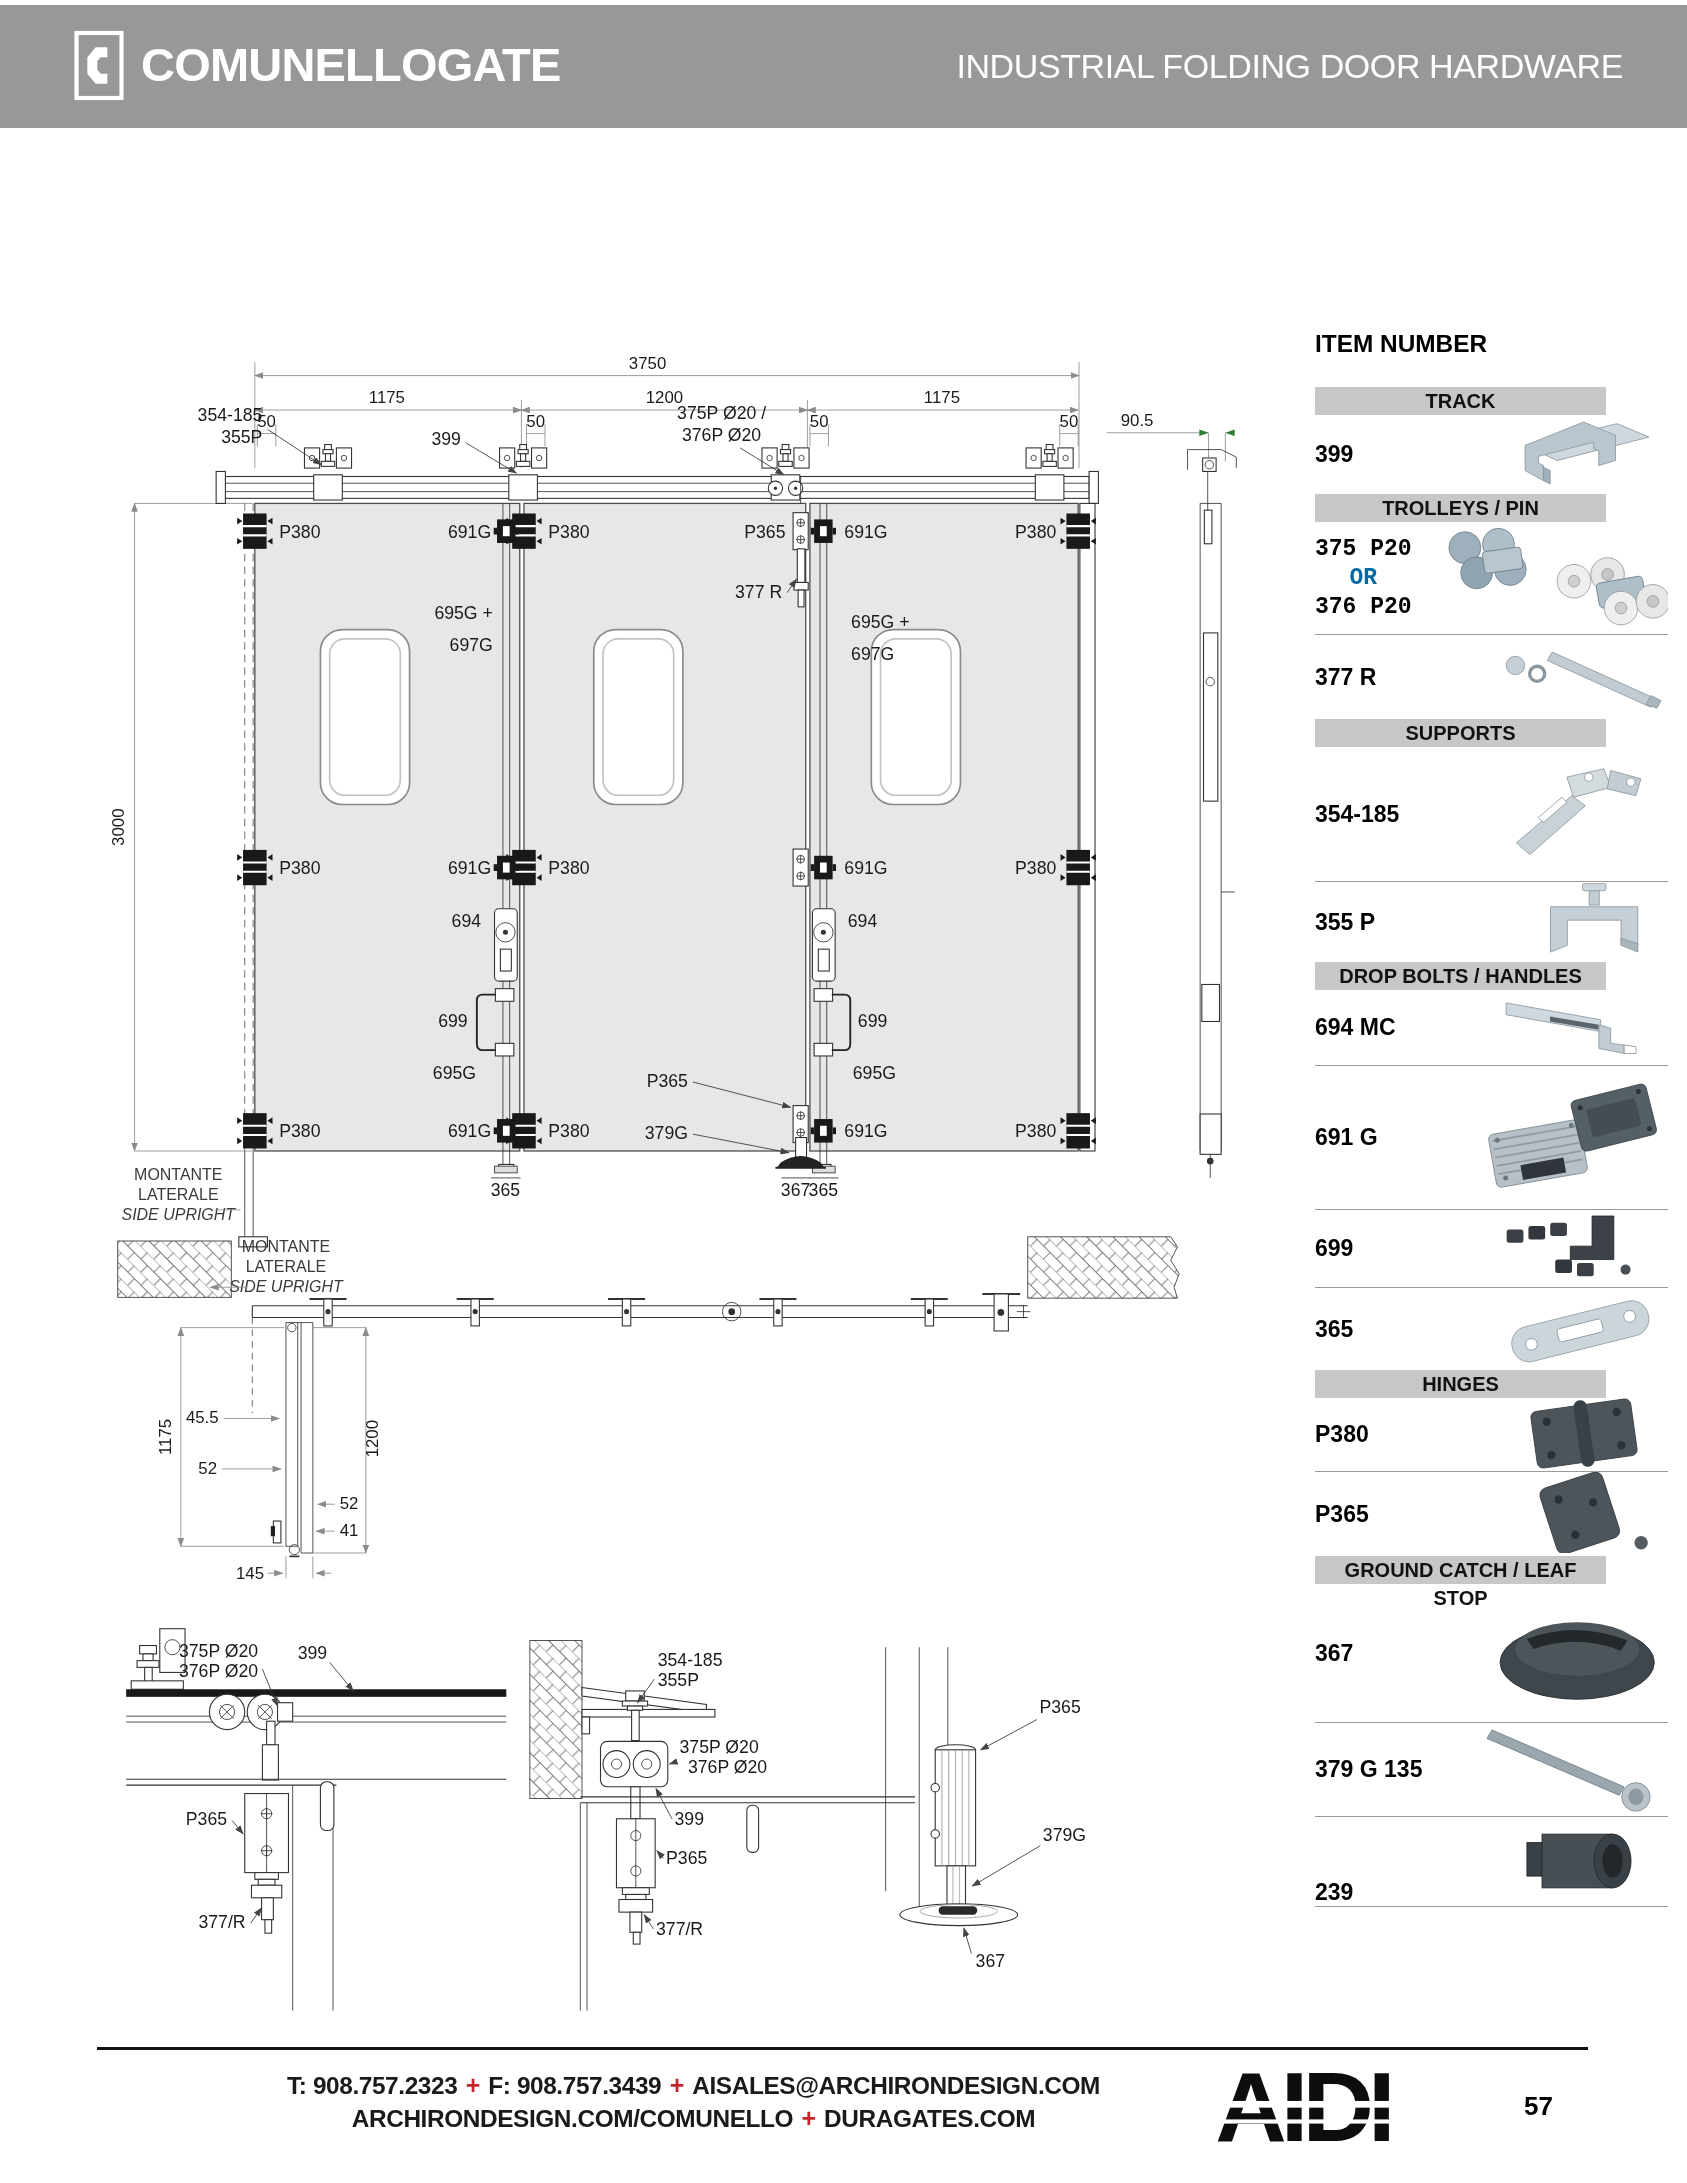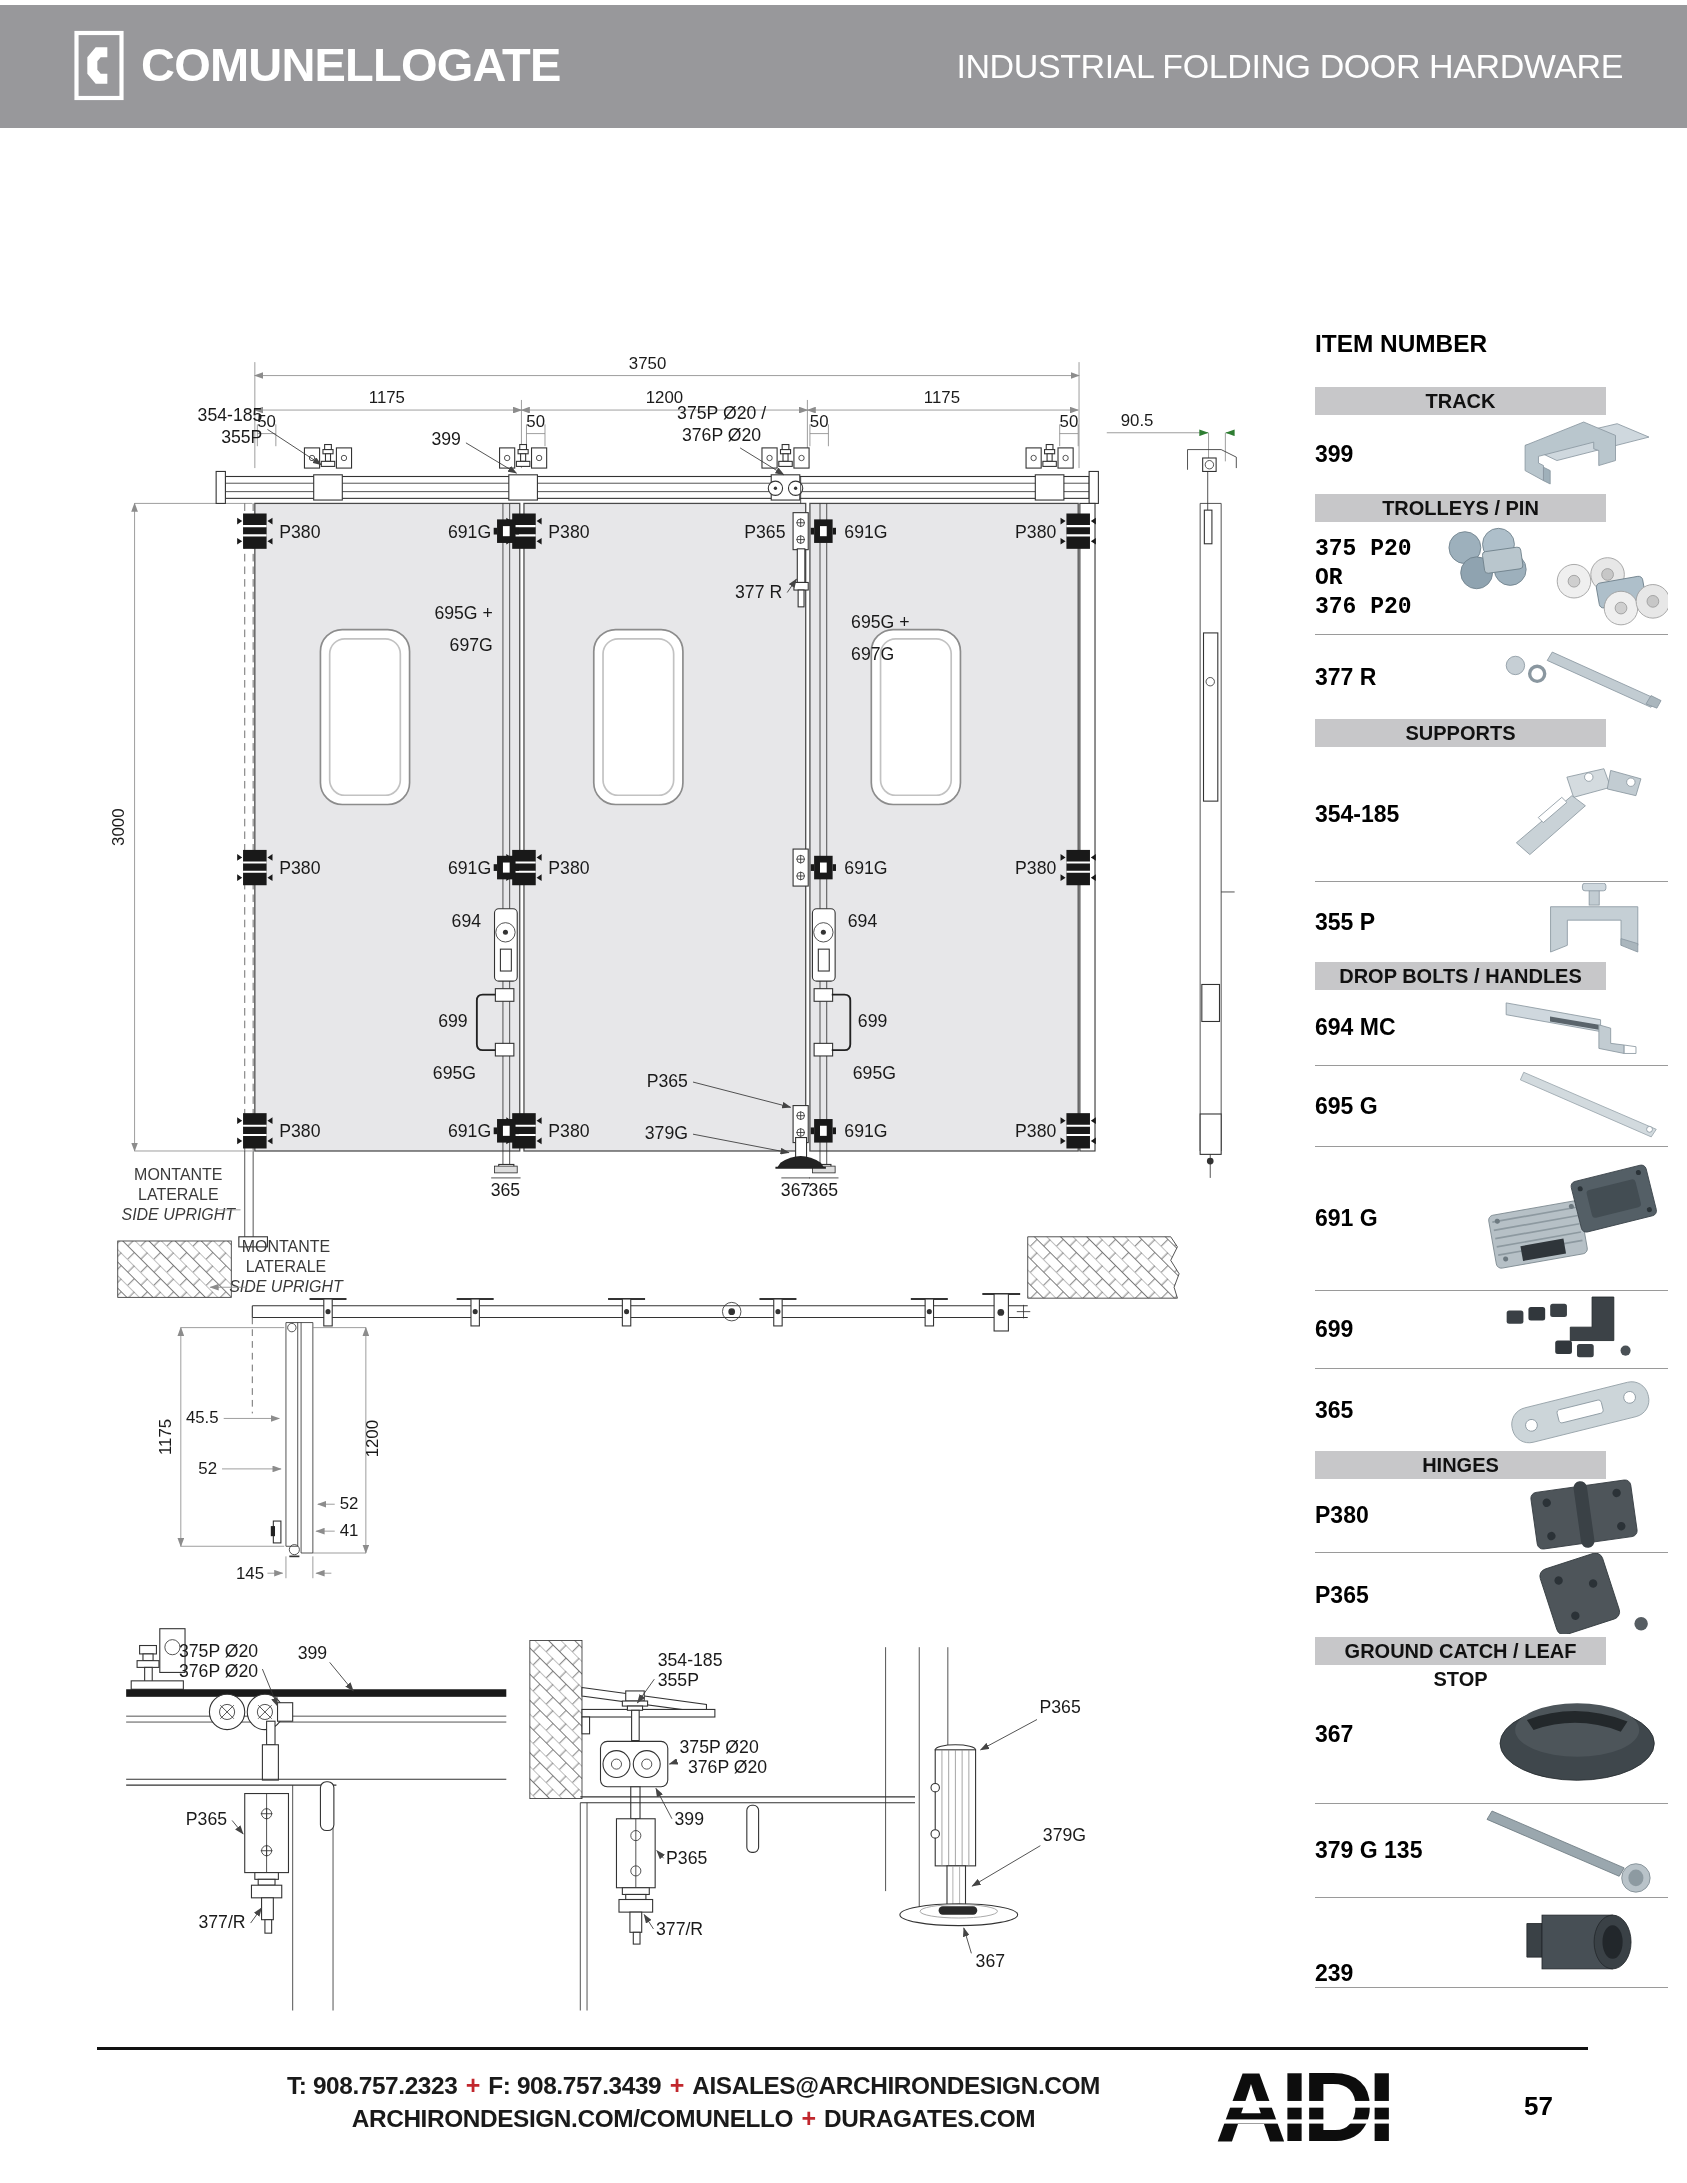--- a/index.html
+++ b/index.html
@@ -28,21 +28,21 @@
   .wh{fill:#fff;stroke:#333;stroke-width:1.3;}
   .dk{fill:#191919;}
   
   .sidebar{position:absolute;left:1315px;top:330px;width:357px;}
   .sb-title{font-size:24.4px;font-weight:700;height:57px;color:#000;}
   .sb-bar{width:291px;height:28px;background:#c7c7c9;color:#111;font-size:20px;font-weight:700;text-align:center;line-height:28px;}
   .sb-item{display:flex;align-items:center;width:353px;}
   .sb-sec .sb-item + .sb-item{border-top:1.7px solid #9a9a9a;}
   .sb-item .code{font-size:23px;font-weight:700;color:#000;}
   .sb-item .lines{display:flex;flex-direction:column;font-size:23px;font-weight:700;line-height:29px;font-family:Liberation Mono, monospace;}
-  .or{color:#000000;}
+  .or{color:#0369a1;text-align:center;}
   .sb-icon{margin-left:auto;}
   .bb{border-bottom:1.7px solid #9a9a9a;align-items:flex-end;}
   
   .footer{position:absolute;left:0;top:2035px;width:1687px;height:148px;}
   .frule{position:absolute;left:97px;top:11.8px;width:1491px;height:3.4px;background:#111;}
   .fcontact{position:absolute;left:193px;top:34px;width:1001px;text-align:center;font-size:24.4px;font-weight:700;color:#1a1a1a;letter-spacing:-0.4px;line-height:33px;}
   .cross{color:#c1272d;font-weight:700;padding:0 8.4px;font-size:25px;}
   .aidi{position:absolute;left:1215px;top:23.5px;width:210px;height:99px;}
   .pagenum{position:absolute;left:1524px;top:56px;font-size:26px;font-weight:700;color:#000;}
 </style>
@@ -683,29 +683,20 @@
         <span class="code">694 MC</span>
         <span class="sb-icon">
           <svg width="177" height="71" viewBox="0 0 210 84">
               <path d="M18,14 L130,34 v14 L18,28 z" fill="#cfd8de" stroke="#8a97a0"></path>
               <path d="M70,30 L128,40 v6 L70,36 z" fill="#5a646b"></path>
               <path d="M128,40 l14,4 v18 l16,2 v10 l-30,-6 z" fill="#c2ccd2" stroke="#8a97a0"></path>
               <path d="M158,64 l14,2 v8 l-14,0 z" fill="#fff" stroke="#8a97a0"></path>
             </svg>
         </span>
       </div>
-      <div class="sb-item" style="height:80px">
-        <span class="code">695 G</span>
-        <span class="sb-icon">
-          <svg width="151" height="76" viewBox="0 0 180 90">
-              <path d="M8,6 L166,74 l-6,9 L4,15 z" fill="#d2dade" stroke="#99a5ac"></path>
-              <circle cx="158" cy="74" r="3.5" fill="#fff" stroke="#8a97a0"></circle>
-            </svg>
-        </span>
-      </div>
       <div class="sb-item" style="height:143px">
         <span class="code">691 G</span>
         <span class="sb-icon">
           <svg width="193" height="118" viewBox="0 0 230 140">
               <g transform="rotate(-10 80 90)">
                 <rect x="20" y="58" width="110" height="64" rx="6" fill="#b6c0c6" stroke="#7d8990"></rect>
                 <path d="M24,66 h102 M24,76 h102 M24,86 h102 M24,96 h102 M24,106 h102" stroke="#8d99a0" stroke-width="2"></path>
                 <rect x="52" y="100" width="52" height="18" fill="#2f353a"></rect>
                 <circle cx="30" cy="66" r="3" fill="#6d7980"></circle>
                 <circle cx="120" cy="64" r="3" fill="#6d7980"></circle>

